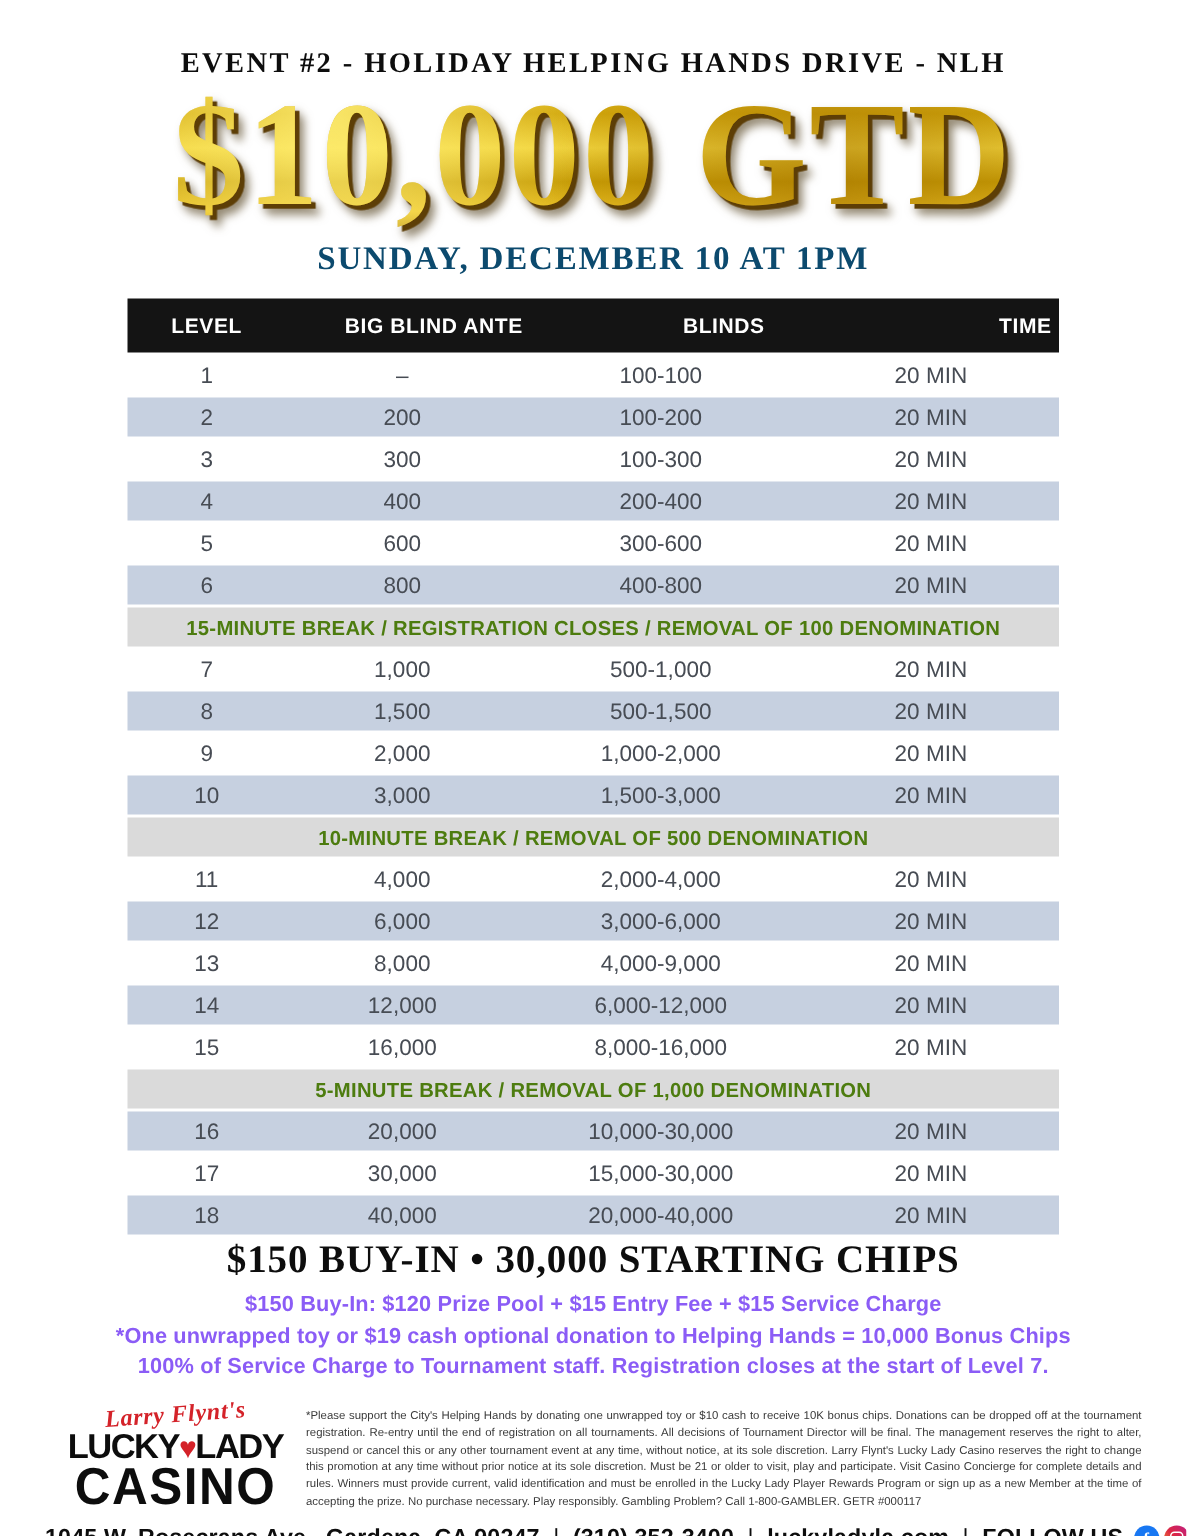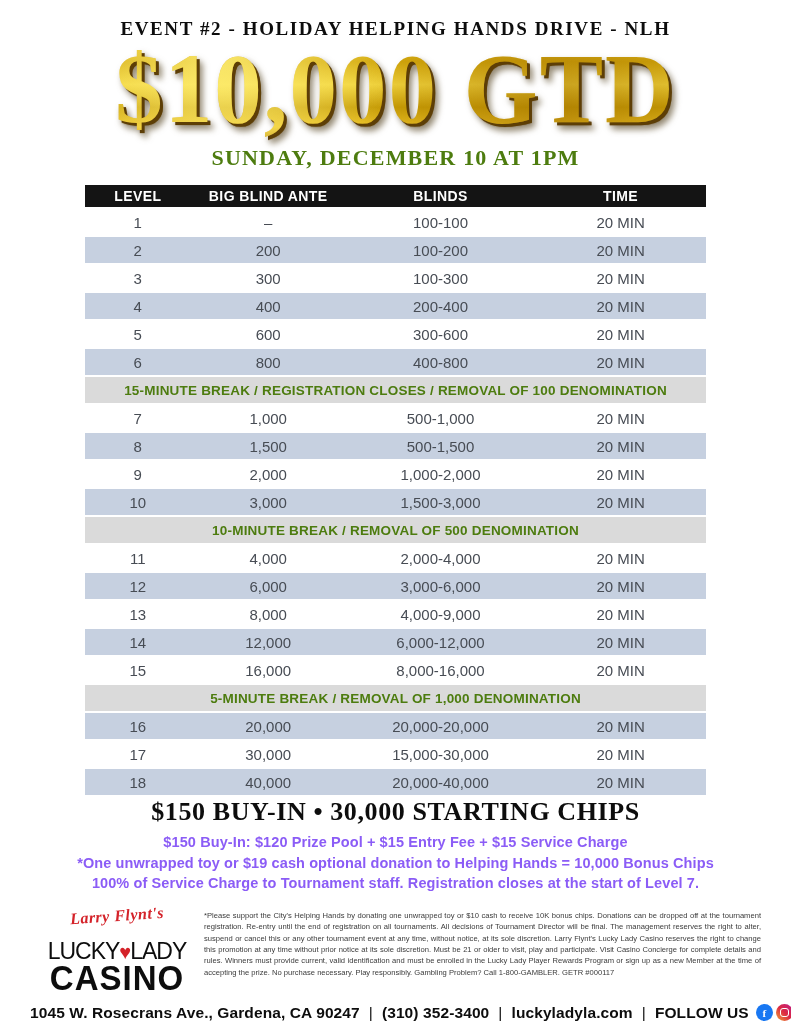--- a/index.html
+++ b/index.html
@@ -4,21 +4,21 @@
 <style>
   * { margin:0; padding:0; box-sizing:border-box; }
   html,body { background:#ffffff; }
   .page {
     position:relative;
     width:791px; height:1024px;
     margin:0 auto;
     background:#ffffff;
     font-family:"Liberation Sans", sans-serif;
     overflow:hidden;
-    padding-top:18px;
+    padding-top:32px;
   }
 
   
   .event-title {
     text-align:center;
     font-family:"Liberation Serif", serif;
     font-weight:700;
     font-size:19px;
     letter-spacing:1.6px;
     color:#0d0d0d;
@@ -40,33 +40,34 @@
     background-clip:text;
     color:transparent;
     filter: drop-shadow(3px 3px 0px #5d3e06) drop-shadow(3px 4px 3px rgba(60,40,0,.55));
   }
   .date-line {
     text-align:center;
     font-family:"Liberation Serif", serif;
     font-weight:700;
     font-size:22px;
     letter-spacing:1.2px;
-    color:#4d7c0f;
+    color:#0c4a6e;
     margin-top:8px;
   }
 
   
   .sched-table { width:621px; margin:14px auto 0 auto; }
   .thead {
     display:grid;
     grid-template-columns:17% 25% 30.5% 27.5%;
     background:#141414;
-    height:22px;
+    height:36px;
     align-items:center;
     margin-bottom:2px;
+    gap:21px;
   }
   .thead .cell {
     color:#ffffff; font-weight:700; font-size:14px;
     text-align:center; letter-spacing:.4px;
   }
   .row { margin-bottom:2px; }
   .level-row {
     display:grid;
     grid-template-columns:17% 25% 30.5% 27.5%;
     height:26px;
@@ -115,22 +116,22 @@
   .logo { width:146px; flex:0 0 146px; text-align:center; line-height:1; padding-top:2px; }
   .logo-script {
     font-family:"Liberation Serif", serif;
     font-style:italic; font-weight:700;
     color:#d42229; font-size:16px;
     letter-spacing:.5px;
     transform:rotate(-4deg);
     display:block;
   }
   .logo-lucky {
-    font-weight:400; font-size:23px; letter-spacing:-1px;
-    color:#0d0d0d; display:block; margin-top:16px;
+    font-weight:700; font-size:23px; letter-spacing:-1px;
+    color:#0d0d0d; display:block; margin-top:1px;
   }
   .logo-heart { color:#d42229; font-size:20px; }
   .logo-casino {
     font-weight:700; font-size:33px; letter-spacing:1px;
     color:#0d0d0d; display:block; margin-top:-2px;
     transform:scaleY(1.05);
   }
   .fine-print {
     flex:1;
     margin-left:14px;
@@ -275,21 +276,21 @@
         <div class="row level-row">
           <div class="cell">15</div>
           <div class="cell">16,000</div>
           <div class="cell">8,000-16,000</div>
           <div class="cell">20 MIN</div>
         </div>
         <div class="row break-row">5-MINUTE BREAK / REMOVAL OF 1,000 DENOMINATION</div>
         <div class="row level-row shaded">
           <div class="cell">16</div>
           <div class="cell">20,000</div>
-          <div class="cell">20,000-20,000</div>
+          <div class="cell">10,000-30,000</div>
           <div class="cell">20 MIN</div>
         </div>
         <div class="row level-row">
           <div class="cell">17</div>
           <div class="cell">30,000</div>
           <div class="cell">15,000-30,000</div>
           <div class="cell">20 MIN</div>
         </div>
         <div class="row level-row shaded">
           <div class="cell">18</div>

